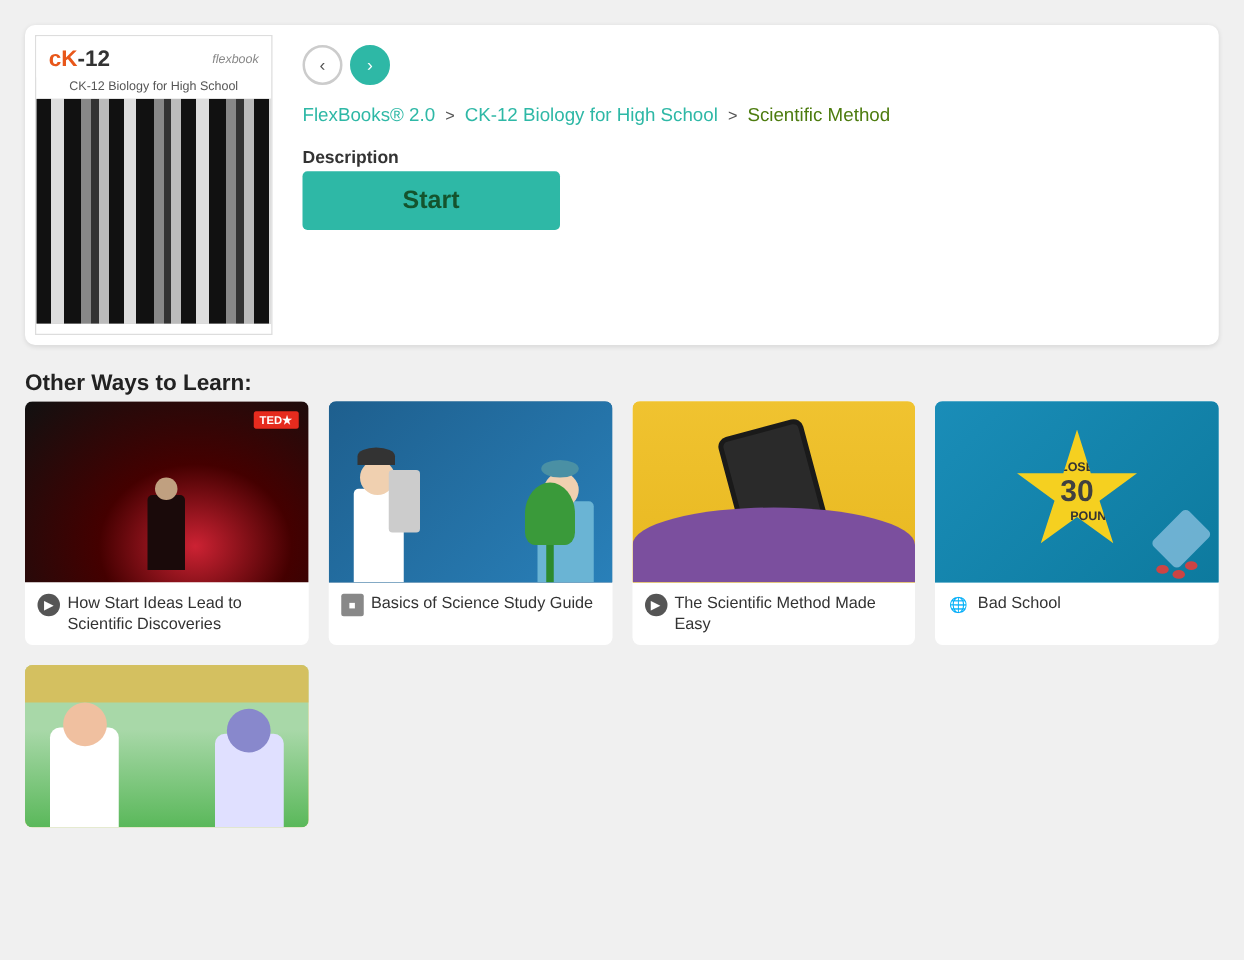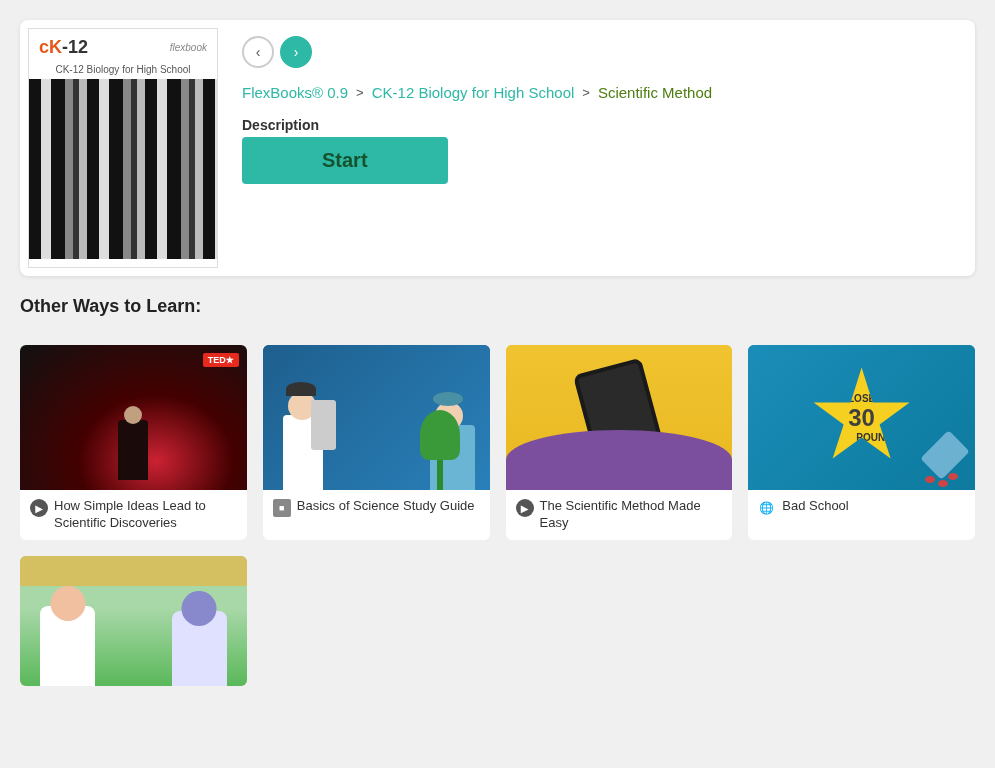--- a/index.html
+++ b/index.html
@@ -174,21 +174,21 @@
     }
 
     .other-ways {
       padding: 0 20px 20px 20px;
     }
 
     .other-ways-title {
       font-size: 18px;
       font-weight: bold;
       color: #222;
-      margin-bottom: 28px;
+      margin-bottom: 4px;
     }
 
     .cards-grid {
       display: grid;
       grid-template-columns: repeat(4, 1fr);
       gap: 16px;
       margin-bottom: 16px;
     }
 
     .resource-card {
@@ -513,21 +513,21 @@
 
   <div class="book-info">
     
     <div class="nav-arrows">
       <button class="nav-arrow">‹</button>
       <button class="nav-arrow active">›</button>
     </div>
 
     
     <div class="breadcrumb">
-      <a class="breadcrumb-link">FlexBooks® 0.9</a>
+      <a class="breadcrumb-link">FlexBooks® 2.0</a>
       <span class="breadcrumb-separator">&gt;</span>
       <a class="breadcrumb-link">CK-12 Biology for High School</a>
       <span class="breadcrumb-separator">&gt;</span>
       <span class="breadcrumb-current">Scientific Method</span>
     </div>
 
     
     <div class="description-label">Description</div>
 
     
@@ -542,21 +542,21 @@
 
     <div class="resource-card">
       <div class="resource-thumb resource-thumb-1">
         <div class="stage-person">
           <div class="person-silhouette"></div>
         </div>
         <div class="ted-badge">TED★</div>
       </div>
       <div class="resource-info">
         <div class="resource-type-icon video-icon">▶</div>
-        <div class="resource-title">How Simple Ideas Lead to Scientific Discoveries</div>
+        <div class="resource-title">How Start Ideas Lead to Scientific Discoveries</div>
       </div>
     </div>
 
     <div class="resource-card">
       <div class="resource-thumb resource-thumb-2">
         <div class="scientist-figure">
 
           <div style="position:absolute;left:10px;bottom:0;width:65px;height:120px;">
 
             <div style="position:absolute;bottom:0;left:10px;width:40px;height:75px;background:white;border-radius:4px 4px 0 0;"></div>

